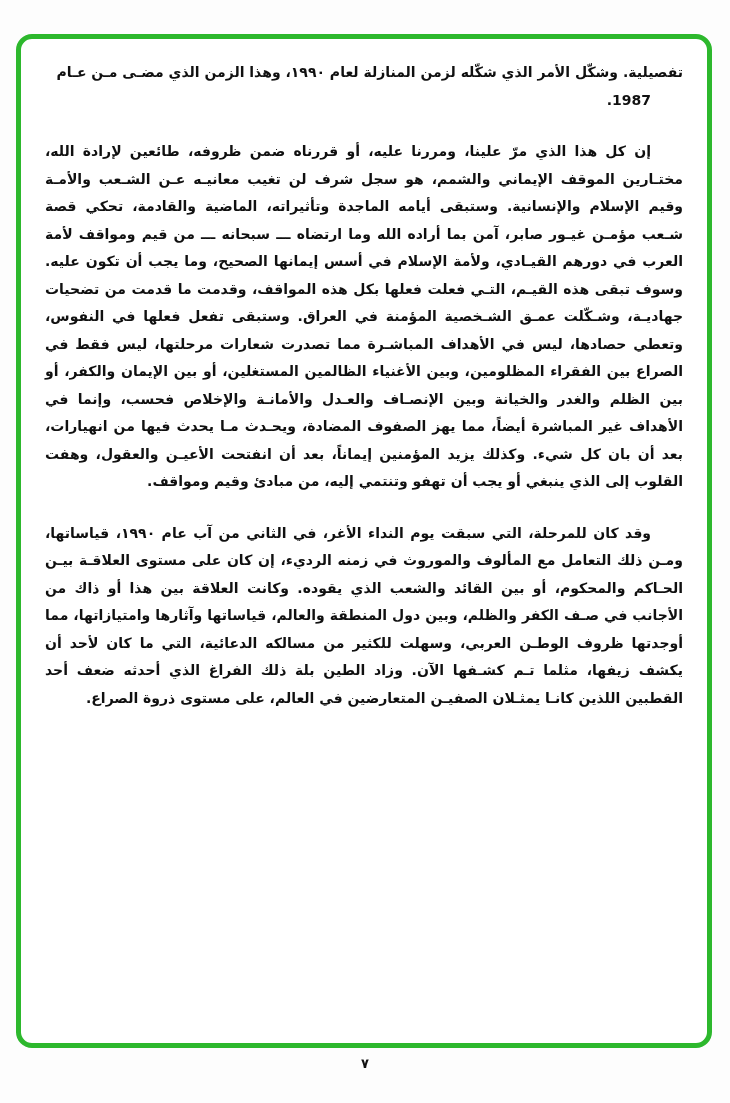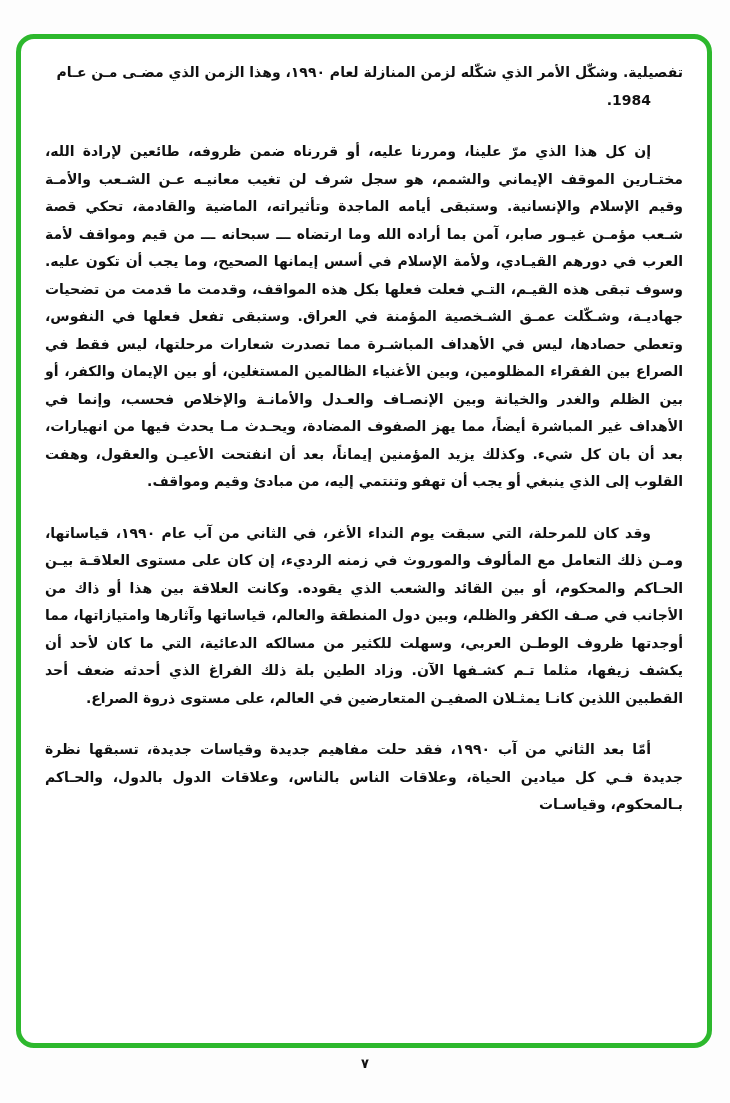--- a/index.html
+++ b/index.html
@@ -55,25 +55,24 @@
     font-size: 13px;
     font-weight: bold;
     color: #101010;
   }
 </style>
 </head>
 <body>
 
 <div class="screen">
 
-  <div class="page-border" style="border-color: rgb(45, 184, 45); border-radius: 18px;">
+  <div class="page-border" style="border-color: rgb(45, 184, 45);">
     <div class="content">
       <p class="para no-indent tight">تفصيلية. وشكّل الأمر الذي شكّله لزمن المنازلة لعام ١٩٩٠، وهذا الزمن الذي مضـى مـن عـام</p>
-      <p class="para">1984.</p>
+      <p class="para">1987.</p>
       <p class="para">إن كل هذا الذي مرّ علينا، ومررنا عليه، أو قررناه ضمن ظروفه، طائعين لإرادة الله، مختـارين الموقف الإيماني والشمم، هو سجل شرف لن تغيب معانيـه عـن الشـعب والأمـة وقيم الإسلام والإنسانية. وستبقى أيامه الماجدة وتأثيراته، الماضية والقادمة، تحكي قصة شـعب مؤمـن غيـور صابر، آمن بما أراده الله وما ارتضاه ـــ سبحانه ـــ من قيم ومواقف لأمة العرب في دورهم القيـادي، ولأمة الإسلام في أسس إيمانها الصحيح، وما يجب أن تكون عليه. وسوف تبقى هذه القيـم، التـي فعلت فعلها بكل هذه المواقف، وقدمت ما قدمت من تضحيات جهاديـة، وشـكّلت عمـق الشـخصية المؤمنة في العراق. وستبقى تفعل فعلها في النفوس، وتعطي حصادها، ليس في الأهداف المباشـرة مما تصدرت شعارات مرحلتها، ليس فقط في الصراع بين الفقراء المظلومين، وبين الأغنياء الظالمين المستغلين، أو بين الإيمان والكفر، أو بين الظلم والغدر والخيانة وبين الإنصـاف والعـدل والأمانـة والإخلاص فحسب، وإنما في الأهداف غير المباشرة أيضاً، مما يهز الصفوف المضادة، ويحـدث مـا يحدث فيها من انهيارات، بعد أن بان كل شيء. وكذلك يزيد المؤمنين إيماناً، بعد أن انفتحت الأعيـن والعقول، وهفت القلوب إلى الذي ينبغي أو يجب أن تهفو وتنتمي إليه، من مبادئ وقيم ومواقف.</p>
       <p class="para">وقد كان للمرحلة، التي سبقت يوم النداء الأغر، في الثاني من آب عام ١٩٩٠، قياساتها، ومـن ذلك التعامل مع المألوف والموروث في زمنه الرديء، إن كان على مستوى العلاقـة بيـن الحـاكم والمحكوم، أو بين القائد والشعب الذي يقوده. وكانت العلاقة بين هذا أو ذاك من الأجانب في صـف الكفر والظلم، وبين دول المنطقة والعالم، قياساتها وآثارها وامتيازاتها، مما أوجدتها ظروف الوطـن العربي، وسهلت للكثير من مسالكه الدعائية، التي ما كان لأحد أن يكشف زيفها، مثلما تـم كشـفها الآن. وزاد الطين بلة ذلك الفراغ الذي أحدثه ضعف أحد القطبين اللذين كانـا يمثـلان الصفيـن المتعارضين في العالم، على مستوى ذروة الصراع.</p>
-      <p class="para">أمّا بعد الثاني من آب ١٩٩٠، فقد حلت مفاهيم جديدة وقياسات جديدة، تسبقها نظرة جديدة فـي كل ميادين الحياة، وعلاقات الناس بالناس، وعلاقات الدول بالدول، والحـاكم بـالمحكوم، وقياسـات</p>
     </div>
   </div>
 
   <div class="page-number">٧</div>
 
 </div>
 
 </body></html>

